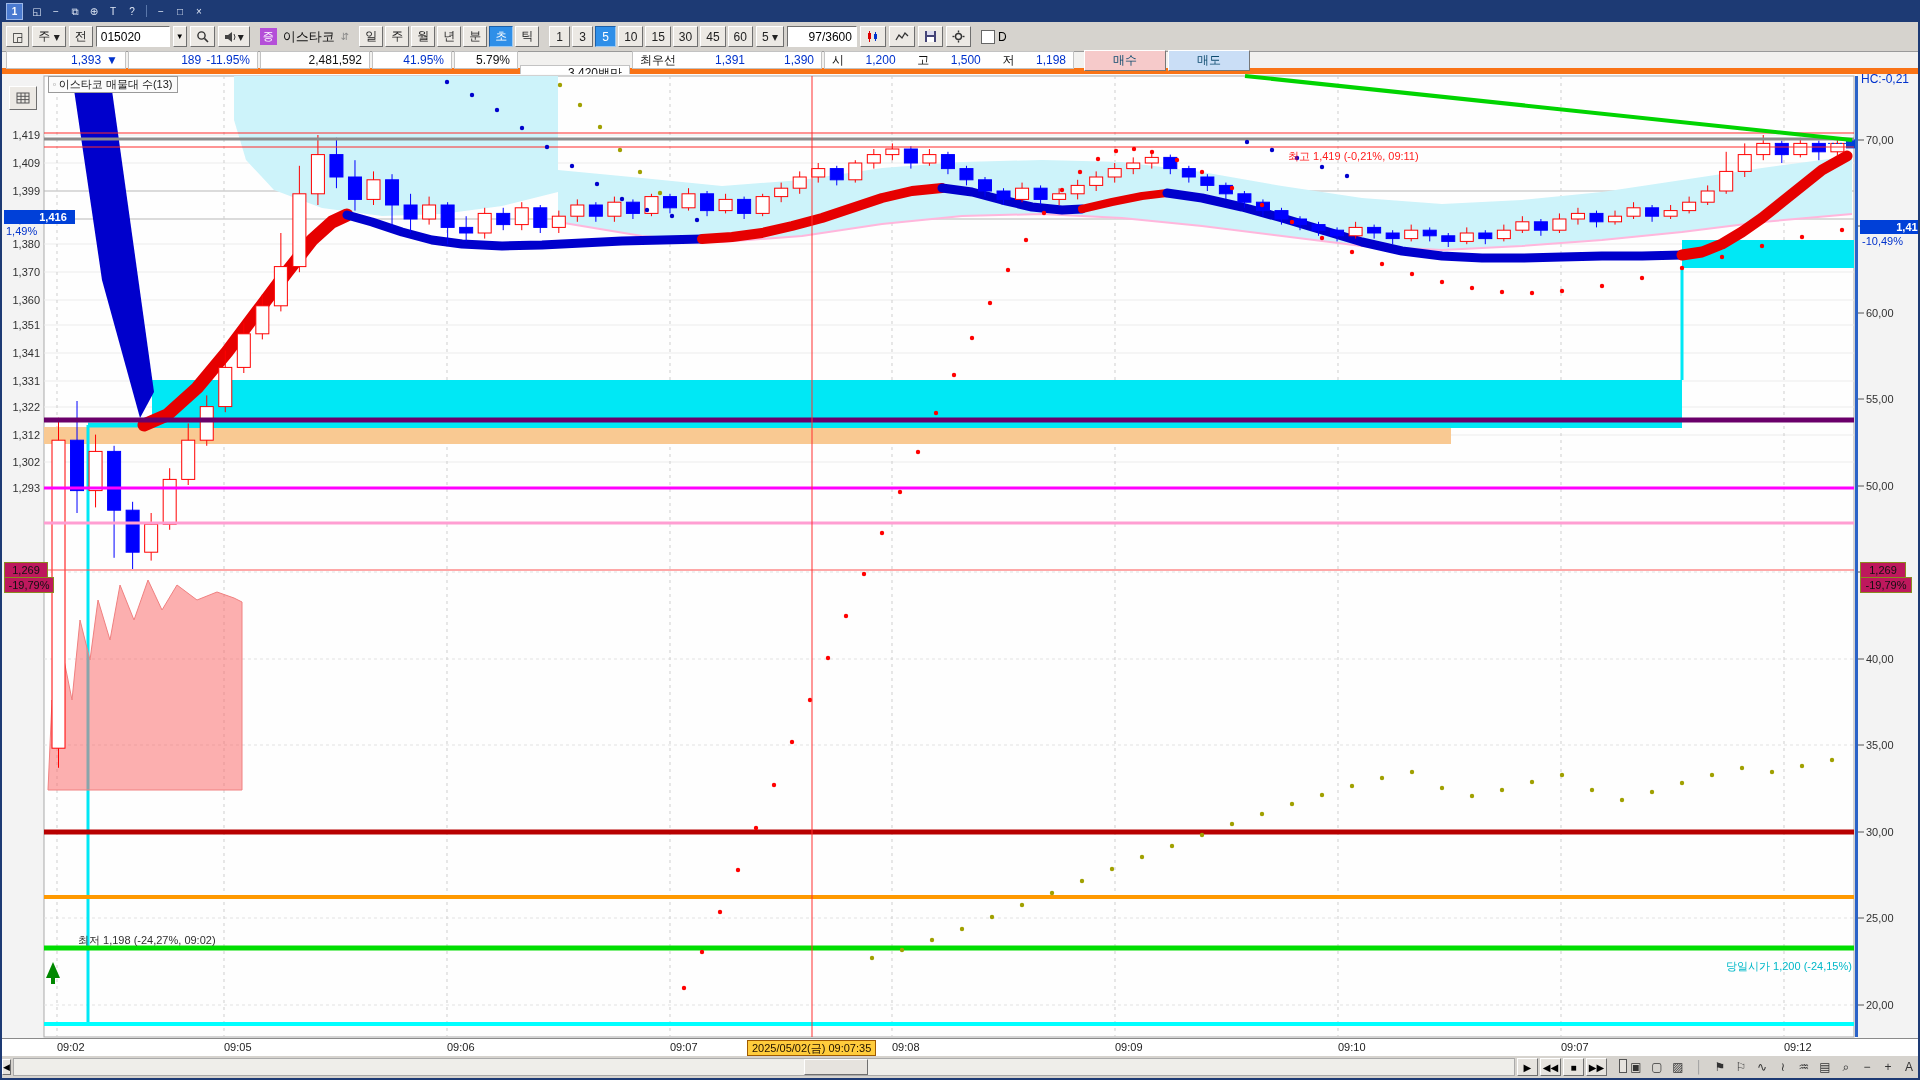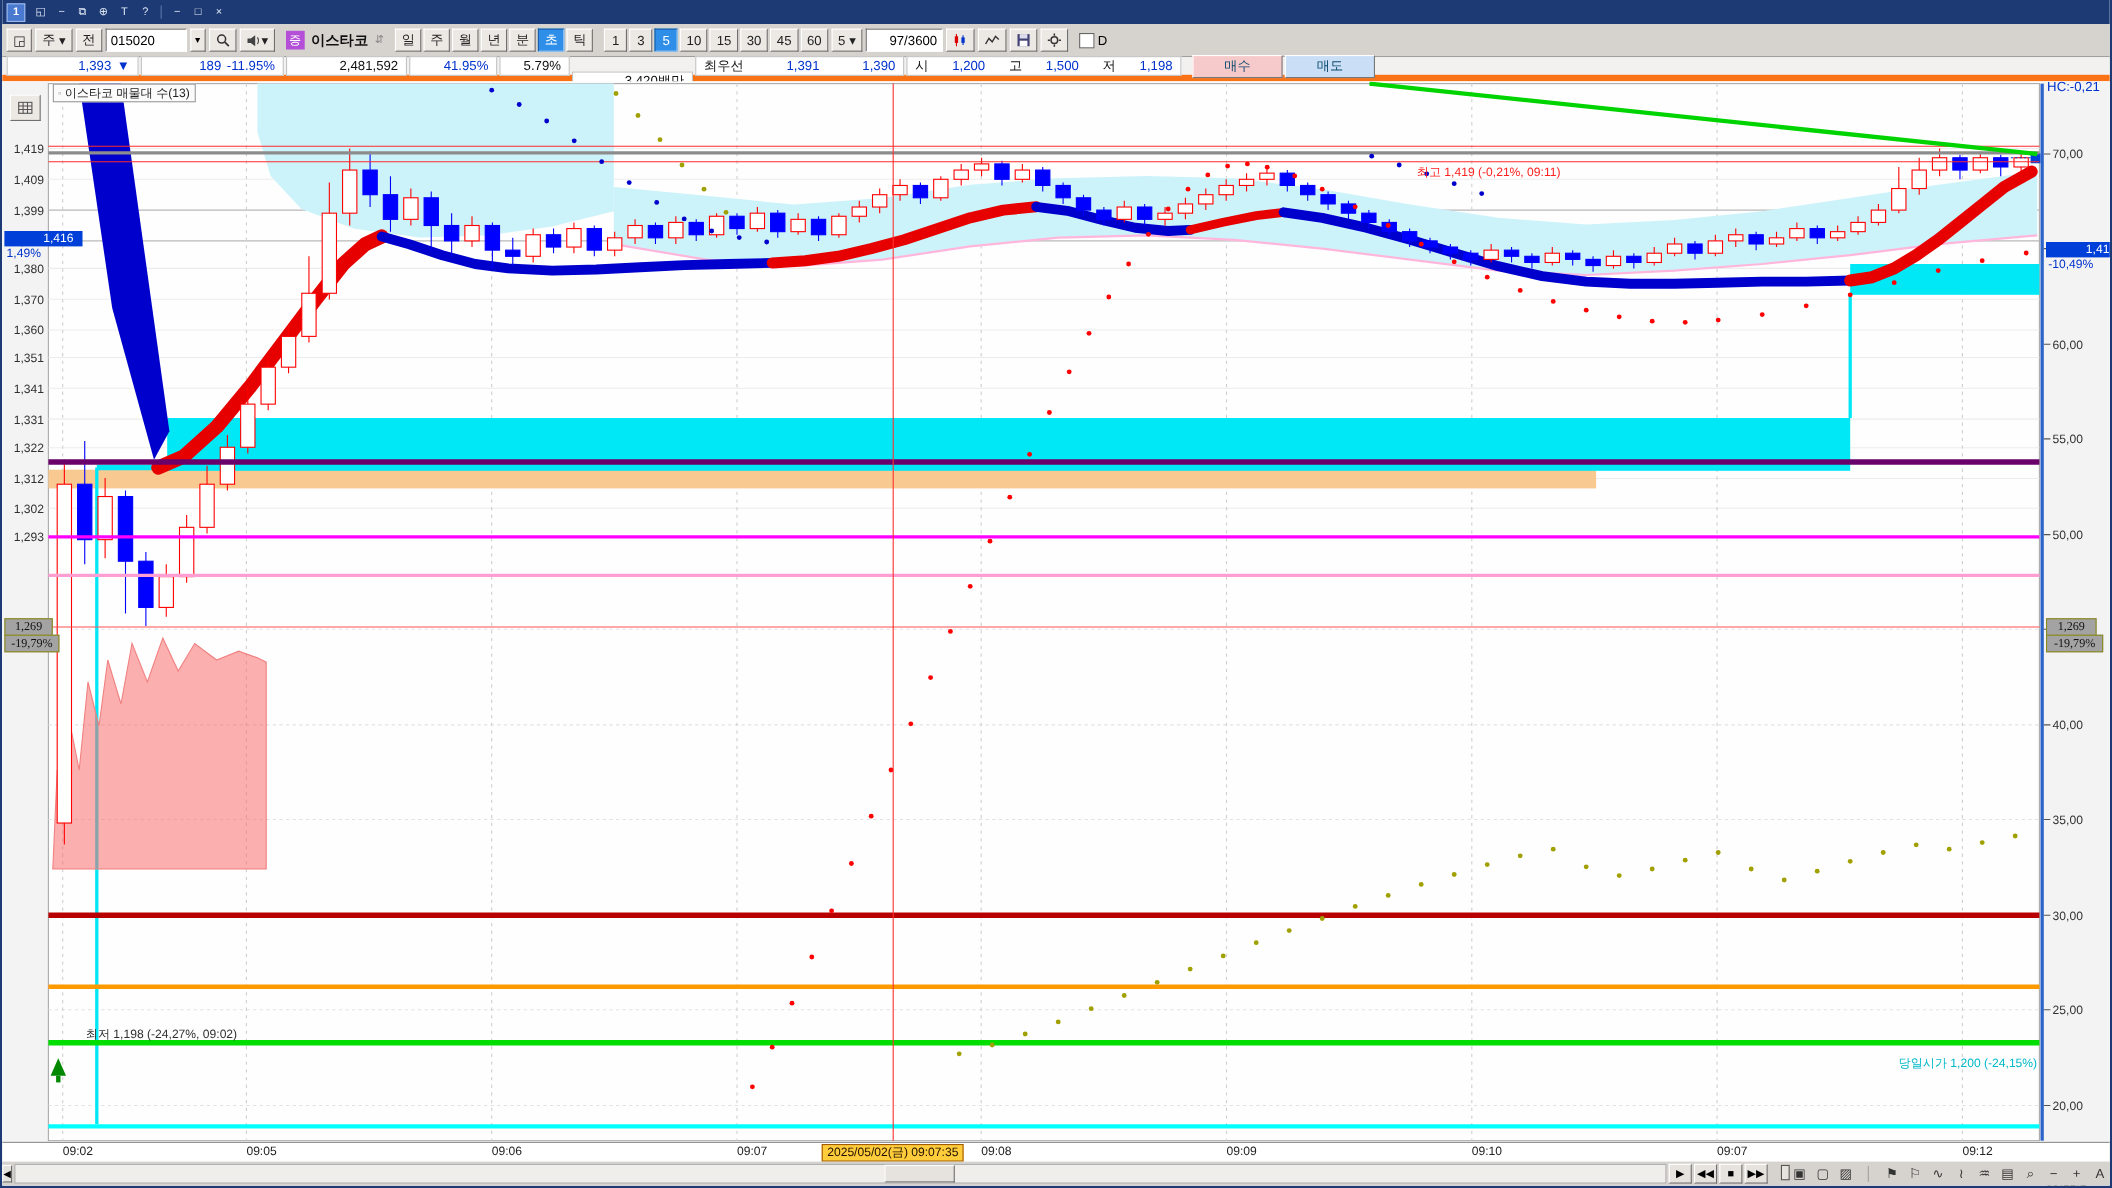--- a/index.html
+++ b/index.html
@@ -20,41 +20,41 @@
   #toolbar{position:absolute;left:0;top:22px;width:100%;height:30px;background:#d6d3ce;
            border-bottom:1px solid #9a9a9a;display:flex;align-items:center;gap:3px;padding:0 4px;box-sizing:border-box;}
   .tbtn{height:21px;min-width:21px;background:#ece9e4;border:1px solid;border-color:#fff #6f6f6f #6f6f6f #fff;
         display:flex;align-items:center;justify-content:center;padding:0 5px;font-size:12px;color:#222;cursor:pointer;box-sizing:border-box;}
   .tbtn.sel{background:#2f8fe8;color:#fff;border-color:#1c5fa8 #9cc8f0 #9cc8f0 #1c5fa8;}
   .tinput{height:21px;background:#fff;border:1px solid;border-color:#6f6f6f #fff #fff #6f6f6f;
           display:flex;align-items:center;padding:0 4px;box-sizing:border-box;font-size:12px;}
   .drop{width:14px;height:21px;background:#ece9e4;border:1px solid;border-color:#fff #6f6f6f #6f6f6f #fff;
         font-size:8px;display:flex;align-items:center;justify-content:center;box-sizing:border-box;cursor:pointer;}
   .badge{width:17px;height:17px;background:#b44fd8;color:#fff;font-size:11px;display:flex;align-items:center;justify-content:center;}
-  .stockname{font-weight:bold;font-size:13px;color:#111;padding:0 3px;}
+  .stockname{font-weight:normal;font-size:13px;color:#111;padding:0 3px;}
   .tsep{width:4px;}
   .cbox{width:12px;height:12px;background:#fff;border:1px solid #666;}
   
   #infobar{position:absolute;left:0;top:52px;width:100%;height:22px;background:#f2f1ef;border-bottom:6px solid #f97316;
            display:flex;align-items:center;gap:2px;padding:0 4px;box-sizing:border-box;}
   .ifield{height:18px;background:#fff;border:1px solid #c3c3c3;display:flex;align-items:center;justify-content:flex-end;
           gap:5px;padding:0 7px;font-size:12px;box-sizing:border-box;}
   .blue{color:#0032cc;} .dark{color:#111;}
   .obtn{height:19px;border:1px solid;border-color:#fff #777 #777 #fff;display:flex;align-items:center;justify-content:center;
         padding:0 28px;font-size:12px;color:#0c4a6e;cursor:pointer;}
   
   #chartwrap{position:absolute;left:0;top:74px;width:1916px;height:964px;background:#fdfdfd;}
   #chartsvg{position:absolute;left:0;top:0;}
   #axisbtn{position:absolute;left:7px;top:12px;width:26px;height:22px;background:#ece9e4;
            border:1px solid;border-color:#fff #6f6f6f #6f6f6f #fff;display:flex;align-items:center;justify-content:center;cursor:pointer;}
   #panel-label{position:absolute;left:46px;top:2px;height:15px;border:1px solid #9a9a9a;background:#fbfbfb;
                display:flex;align-items:center;gap:3px;padding:0 4px;font-size:11px;color:#222;}
   .chip{position:absolute;font-size:11px;text-align:center;padding:0 2px;line-height:14px;}
-  .chip.bluechip{background:#0040d8;color:#fff;font-weight:normal;padding-left:29px;}
-  .chip.yellowchip{background:#a3a3a3;color:#111;border:1px solid #8a8a20;font-family:Liberation Serif, serif;}
+  .chip.bluechip{background:#0040d8;color:#fff;font-weight:bold;padding-left:29px;}
+  .chip.yellowchip{background:#be185d;color:#111;border:1px solid #8a8a20;}
   
   #timeaxis{position:absolute;left:0;top:1038px;width:1916px;height:18px;background:#fff;border-top:1px solid #8a8a8a;
             border-bottom:1px solid #8a8a8a;font-size:11px;color:#222;}
   .tlabel{position:absolute;top:2px;}
   #datechip{position:absolute;top:1px;height:14px;background:#ffcc3c;border:1px solid #a05a00;color:#201000;
             font-size:11px;line-height:14px;padding:0 4px;}
   
   #bottombar{position:absolute;left:0;top:1056px;width:1916px;height:22px;background:#d6d3ce;display:flex;align-items:center;}
   #hscroll{position:relative;height:16px;flex:0 0 1500px;background:#efeeea;border:1px solid #aaa;margin-left:2px;}
   #hthumb{position:absolute;left:790px;top:0;width:62px;height:14px;background:#e6e3de;border:1px solid;border-color:#fff #6f6f6f #6f6f6f #fff;}

